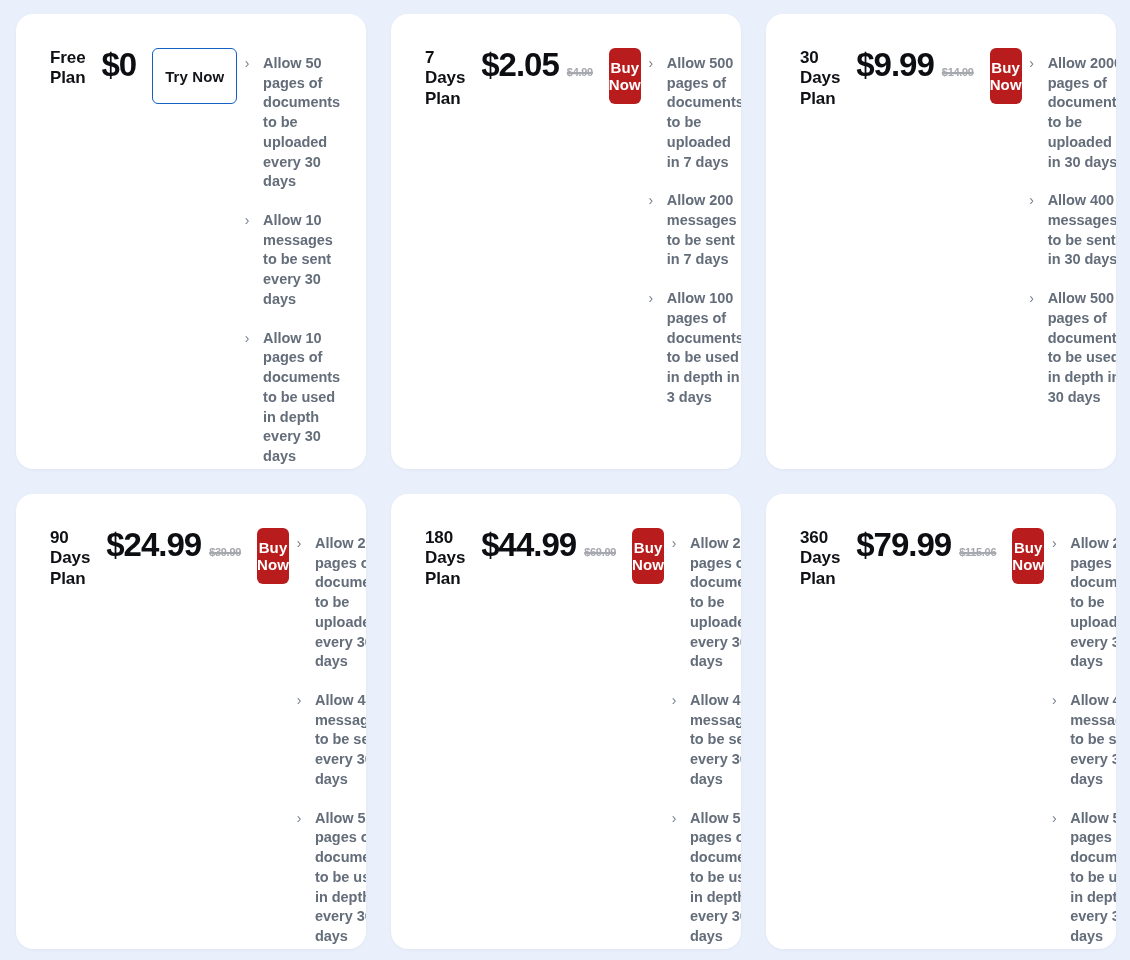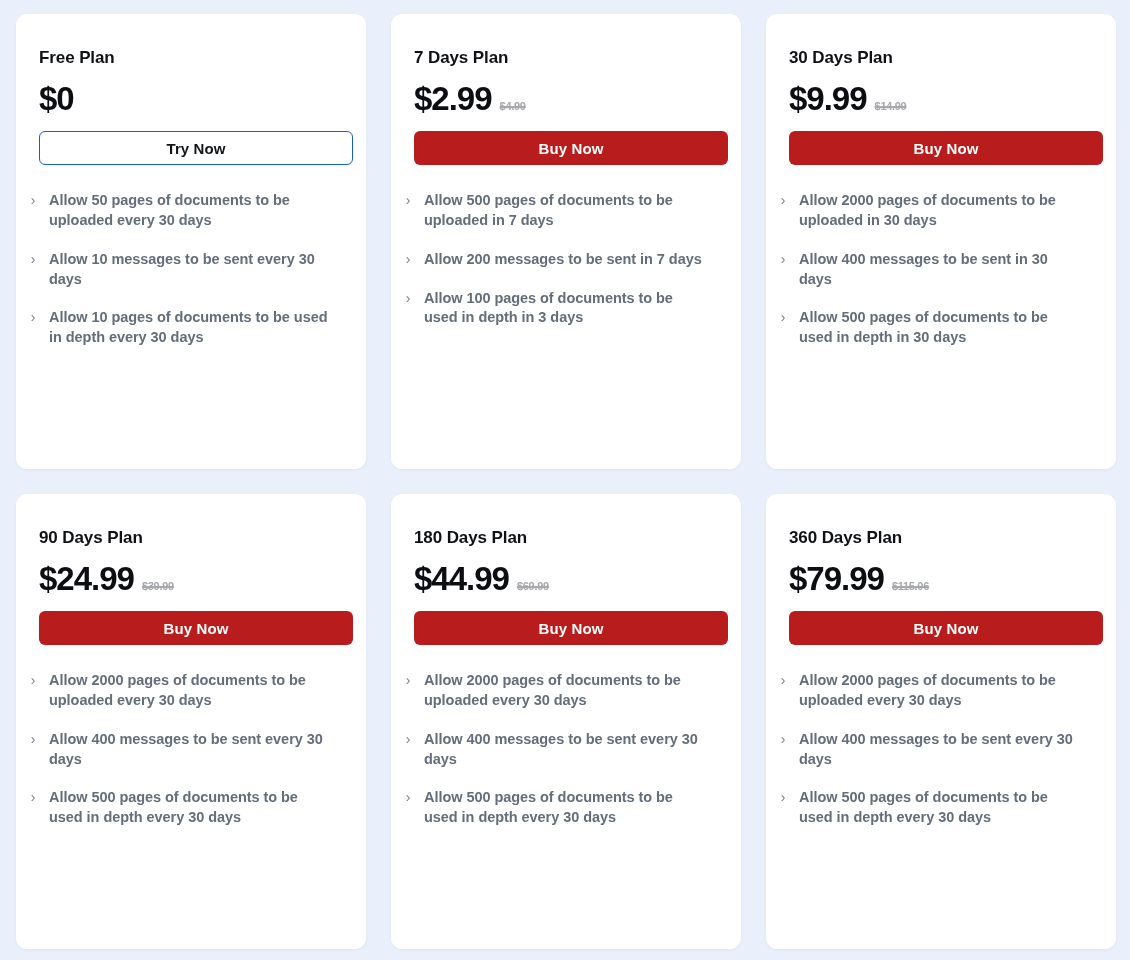--- a/index.html
+++ b/index.html
@@ -20,25 +20,25 @@
     display: grid;
     grid-template-columns: 350px 350px 350px;
     grid-template-rows: 455px 455px;
     column-gap: 25px;
     row-gap: 25px;
     padding: 14px 15px 0 16px;
     width: 1130px;
   }
   .plan-card {
     background: #ffffff;
-    border-radius: 11px;
+    border-radius: 17px;
     box-shadow: 0 1px 3px rgba(40, 60, 110, 0.06);
-    padding: 34px 26px 20px 7px;
-    display: flex;
-    flex-direction: column;
+    padding: 34px 26px 20px 18px;
+    display: flex;
+    flex-direction: row;
     overflow: hidden;
   }
   .plan-name {
     font-size: 17px;
     font-weight: bold;
     color: #0f1115;
     letter-spacing: -0.1px;
     margin: 0 0 14px 16px;
     line-height: 1.2;
   }
@@ -61,21 +61,21 @@
     color: #a6a8ad;
     text-decoration: line-through;
     text-decoration-thickness: 1.5px;
     letter-spacing: -0.3px;
     line-height: 1;
   }
   .cta-button {
     display: flex;
     align-items: center;
     justify-content: center;
-    height: 34px;
+    height: 56px;
     width: 314px;
     margin: 0 0 20px 16px;
     border-radius: 6px;
     font-size: 15px;
     font-weight: bold;
     cursor: pointer;
     font-family: "Liberation Sans", sans-serif;
     letter-spacing: 0.1px;
     border: none;
     padding: 0;
@@ -143,21 +143,21 @@
         </li>
         <li class="feature-item">
           <span class="chevron-icon">›</span>
           <span class="feature-text">Allow 10 pages of documents to be used in depth every 30 days</span>
         </li>
       </ul>
     </div>
     <div class="plan-card">
       <div class="plan-name">7 Days Plan</div>
       <div class="price-row">
-        <span class="price-current">$2.99</span>
+        <span class="price-current">$2.05</span>
         <span class="price-original">$4.99</span>
       </div>
       <button class="cta-button primary">Buy Now</button>
       <ul class="feature-list">
         <li class="feature-item">
           <span class="chevron-icon">›</span>
           <span class="feature-text">Allow 500 pages of documents to be uploaded in 7 days</span>
         </li>
         <li class="feature-item">
           <span class="chevron-icon">›</span>

